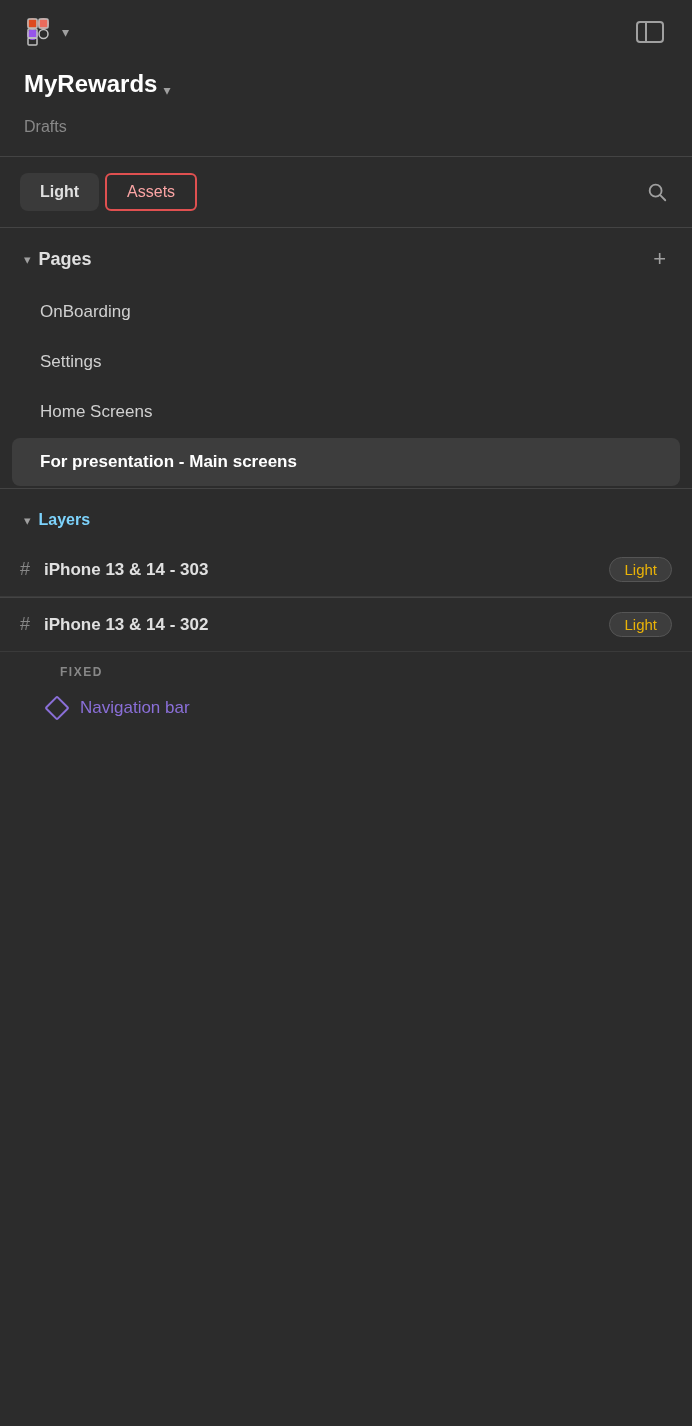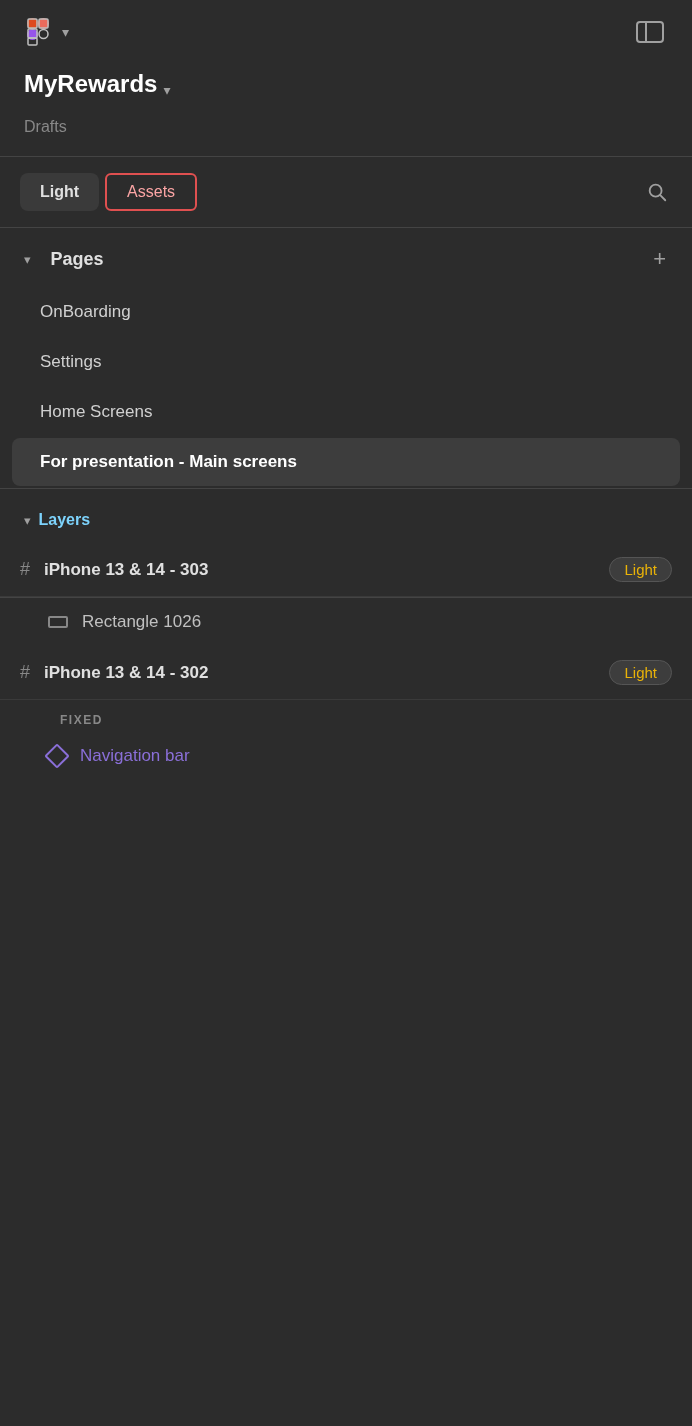--- a/index.html
+++ b/index.html
@@ -142,21 +142,20 @@
       gap: 8px;
     }
     .section-chevron {
       font-size: 13px;
       color: #a0a0a0;
     }
     .section-title {
       font-size: 18px;
       font-weight: 700;
       color: #e0e0e0;
-      margin-left: 12px;
     }
     .section-add-btn {
       background: none;
       border: none;
       color: #a0a0a0;
       font-size: 22px;
       cursor: pointer;
       display: flex;
       align-items: center;
       justify-content: center;
@@ -362,24 +361,20 @@
   </div>
 
   <div class="layer-item">
     <span class="layer-hash">#</span>
     <span class="layer-name">iPhone 13 &amp; 14 - 303</span>
     <span class="layer-badge">Light</span>
   </div>
 
   <div class="divider"></div>
 
-  <div class="sub-layer-item">
-    <div class="rect-icon"></div>
-    <span class="sub-layer-name">Rectangle 1026</span>
-  </div>
 
   <div class="layer-item">
     <span class="layer-hash">#</span>
     <span class="layer-name">iPhone 13 &amp; 14 - 302</span>
     <span class="layer-badge">Light</span>
   </div>
 
   <div class="fixed-badge-row">
     <span class="fixed-badge">FIXED</span>
   </div>

